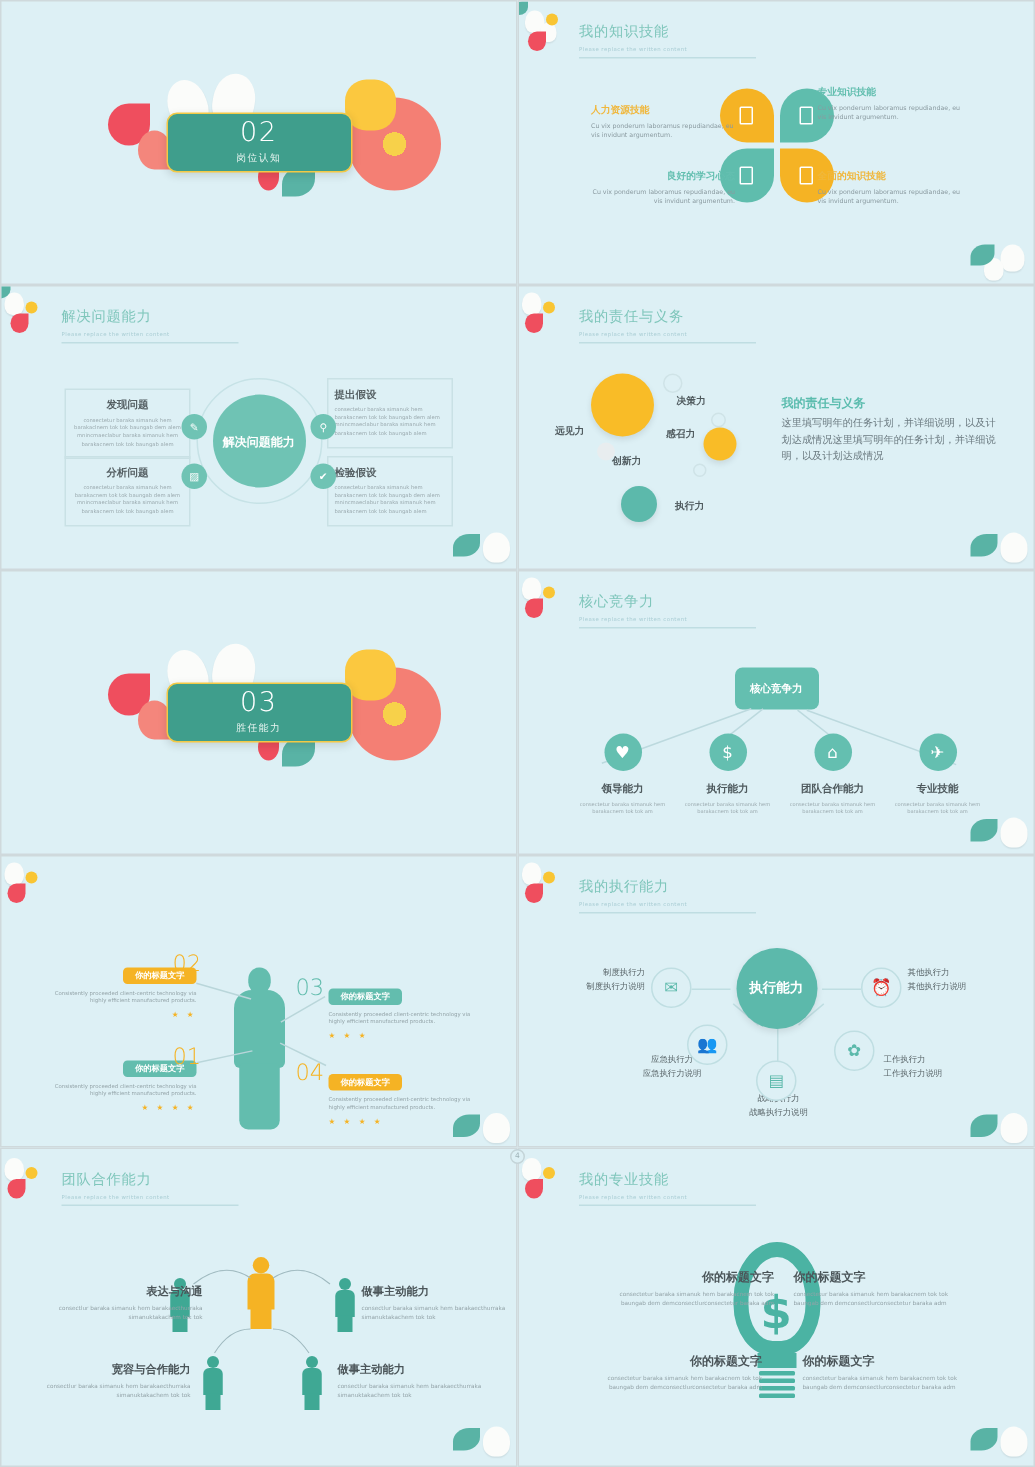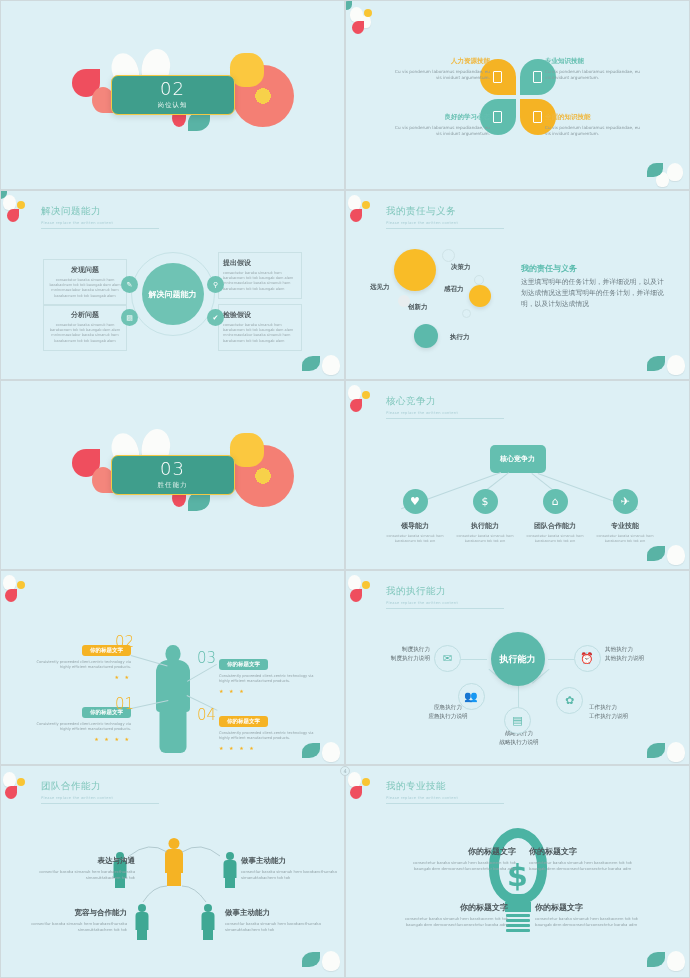--- a/index.html
+++ b/index.html
@@ -42,21 +42,21 @@
   .clover { position:absolute; left:50%; top:96px; transform:translate(-50%,-50%); width:76px; height:76px; }
   .cl { position:absolute; width:36px; height:36px; display:flex; align-items:center; justify-content:center; }
   .cl-tl { left:0; top:0; background:#f5b324; border-radius:50% 50% 0 50%; }
   .cl-tr { right:0; top:0; background:#5fbdad; border-radius:50% 50% 50% 0; }
   .cl-bl { left:0; bottom:0; background:#5fbdad; border-radius:50% 0 50% 50%; }
   .cl-br { right:0; bottom:0; background:#f5b324; border-radius:0 50% 50% 50%; }
   .cl .gi { width:9px; height:12px; border:1.2px solid #fff; border-radius:1px; }
   .clv-txt { position:absolute; width:96px; }
   .clv-txt .h { font-size:6.5px; font-weight:bold; margin-bottom:3px; }
   .clv-txt .b { font-size:4.2px; color:#8a9aa0; line-height:6px; }
-  .tx-tl { left:48px; top:56px; text-align:right; }
+  .tx-tl { left:48px; top:68px; }
   .tx-tr { right:48px; top:56px; text-align:left; }
   .tx-bl { left:48px; top:112px; text-align:right; }
   .tx-br { right:48px; top:112px; text-align:left; }
   .c-y { color:#f0b73c; } .c-t { color:#64bfb0; }
 
   
   .sp-center { position:absolute; left:50%; top:103px; transform:translate(-50%,-50%);
     width:62px; height:62px; border-radius:50%; background:#6fc3b4; color:#fff; font-size:8px; font-weight:bold;
     display:flex; align-items:center; justify-content:center; text-align:center; line-height:11px; z-index:3; }
   .sp-ring { position:absolute; left:50%; top:103px; transform:translate(-50%,-50%); width:84px; height:84px;
@@ -158,20 +158,25 @@
         <div class="ylp" style="left:74px;top:34px;width:12px;height:12px;"></div>
       </div>
       <div class="cover-card">
         <div class="num">02</div>
         <div class="lbl">岗位认知</div>
       </div>
     </div>
   </div>
 
   <div class="slide">
+    <div class="hdr">
+      <div class="t">我的知识技能</div>
+      <div class="s">Please replace the written content</div>
+      <div class="rule"></div>
+    </div>
     <div class="flo fl-tl">
       <div class="wflo" style="left:10px;top:10px;"></div>
         <div class="wflo" style="left:20px;top:18px;width:11px;height:13px;"></div>
       <div class="redp" style="left:12px;top:24px;width:12px;height:13px;"></div>
       <div class="ylp" style="left:24px;top:12px;width:8px;height:8px;"></div>
       <div class="leaf" style="left:2px;top:4px;width:10px;height:9px;"></div>
     </div>
     <div class="flo fl-br">
       <div class="wflo" style="right:12px;bottom:12px;width:16px;height:18px;"></div>
       <div class="wflo" style="right:26px;bottom:6px;width:13px;height:15px;"></div>

